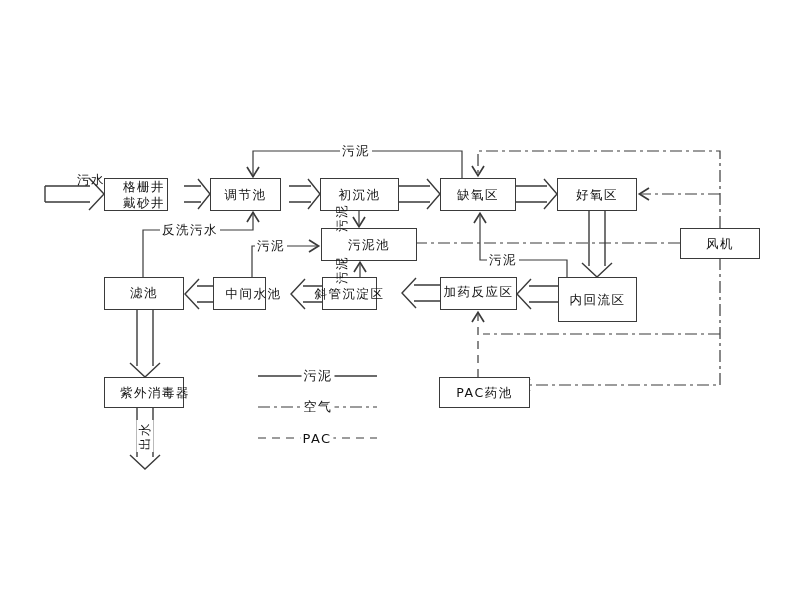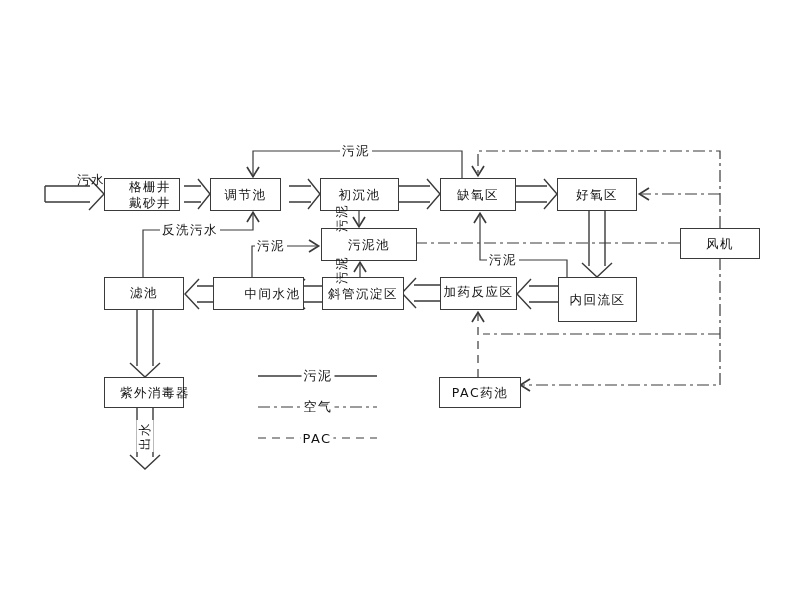--- a/index.html
+++ b/index.html
@@ -70,21 +70,21 @@
       <line x1="478" y1="377" x2="478" y2="313" marker-end="url(#va)"></line>
     </g>
 
     <g fill="none" stroke="#3a3a3a">
       <line x1="258" y1="376" x2="377" y2="376" stroke-width="1.4"></line>
       <line x1="258" y1="407" x2="377" y2="407" stroke-width="1.2" stroke-dasharray="12,4,3,4"></line>
       <line x1="258" y1="438" x2="377" y2="438" stroke-width="1.2" stroke-dasharray="8,6"></line>
     </g>
   </svg>
 
-  <div class="box" style="left:104px;top:178px;width:76px;height:33px;padding-left:16px;">
+  <div class="box" style="left:104px;top:178px;width:64px;height:33px;padding-left:16px;">
     <span>格栅井</span>
     <span>戴砂井</span>
   </div>
   <div class="box" style="left:210px;top:178px;width:71px;height:33px;">
       <span>调节池</span>
     </div>
   <div class="box" style="left:320px;top:178px;width:79px;height:33px;">
       <span>初沉池</span>
     </div>
   <div class="box" style="left:440px;top:178px;width:76px;height:33px;text-align:right;">
@@ -98,33 +98,33 @@
     </div>
   <div class="box" style="left:321px;top:228px;width:96px;height:33px;">
       <span>污泥池</span>
     </div>
   <div class="box" style="left:558px;top:277px;width:79px;height:45px;">
       <span>内回流区</span>
     </div>
   <div class="box" style="left:440px;top:277px;width:77px;height:33px;font-family:Liberation Mono, monospace;">
       <span>加药反应区</span>
     </div>
-  <div class="box" style="left:322px;top:277px;width:82px;height:33px;">
+  <div class="box" style="left:322px;top:277px;width:55px;height:33px;">
       <span>斜管沉淀区</span>
     </div>
-  <div class="box" style="left:213px;top:277px;width:91px;height:33px;padding-left:28px;">
+  <div class="box" style="left:213px;top:277px;width:53px;height:33px;padding-left:28px;">
       <span>中间水池</span>
     </div>
   <div class="box" style="left:104px;top:277px;width:80px;height:33px;font-family:Liberation Serif, serif;">
       <span>滤池</span>
     </div>
   <div class="box" style="left:104px;top:377px;width:80px;height:31px;padding-left:22px;">
       <span>紫外消毒器</span>
     </div>
-  <div class="box" style="left:439px;top:377px;width:82px;height:31px;">
+  <div class="box" style="left:439px;top:377px;width:91px;height:31px;">
       <span>PAC药池</span>
     </div>
 
   <span class="lbl nobg" style="left:66px;top:180px;margin-left:25px;">污水</span>
   <span class="lbl" style="left:356px;top:151px;">污泥</span>
   <span class="lbl" style="left:190px;top:230px;">反洗污水</span>
   <span class="lbl" style="left:271px;top:246px;">污泥</span>
   <span class="lbl rot nobg" style="left:342px;top:218px;">污泥</span>
   <span class="lbl rot nobg" style="left:342px;top:270px;">污泥</span>
   <span class="lbl" style="left:503px;top:260px;">污泥</span>

